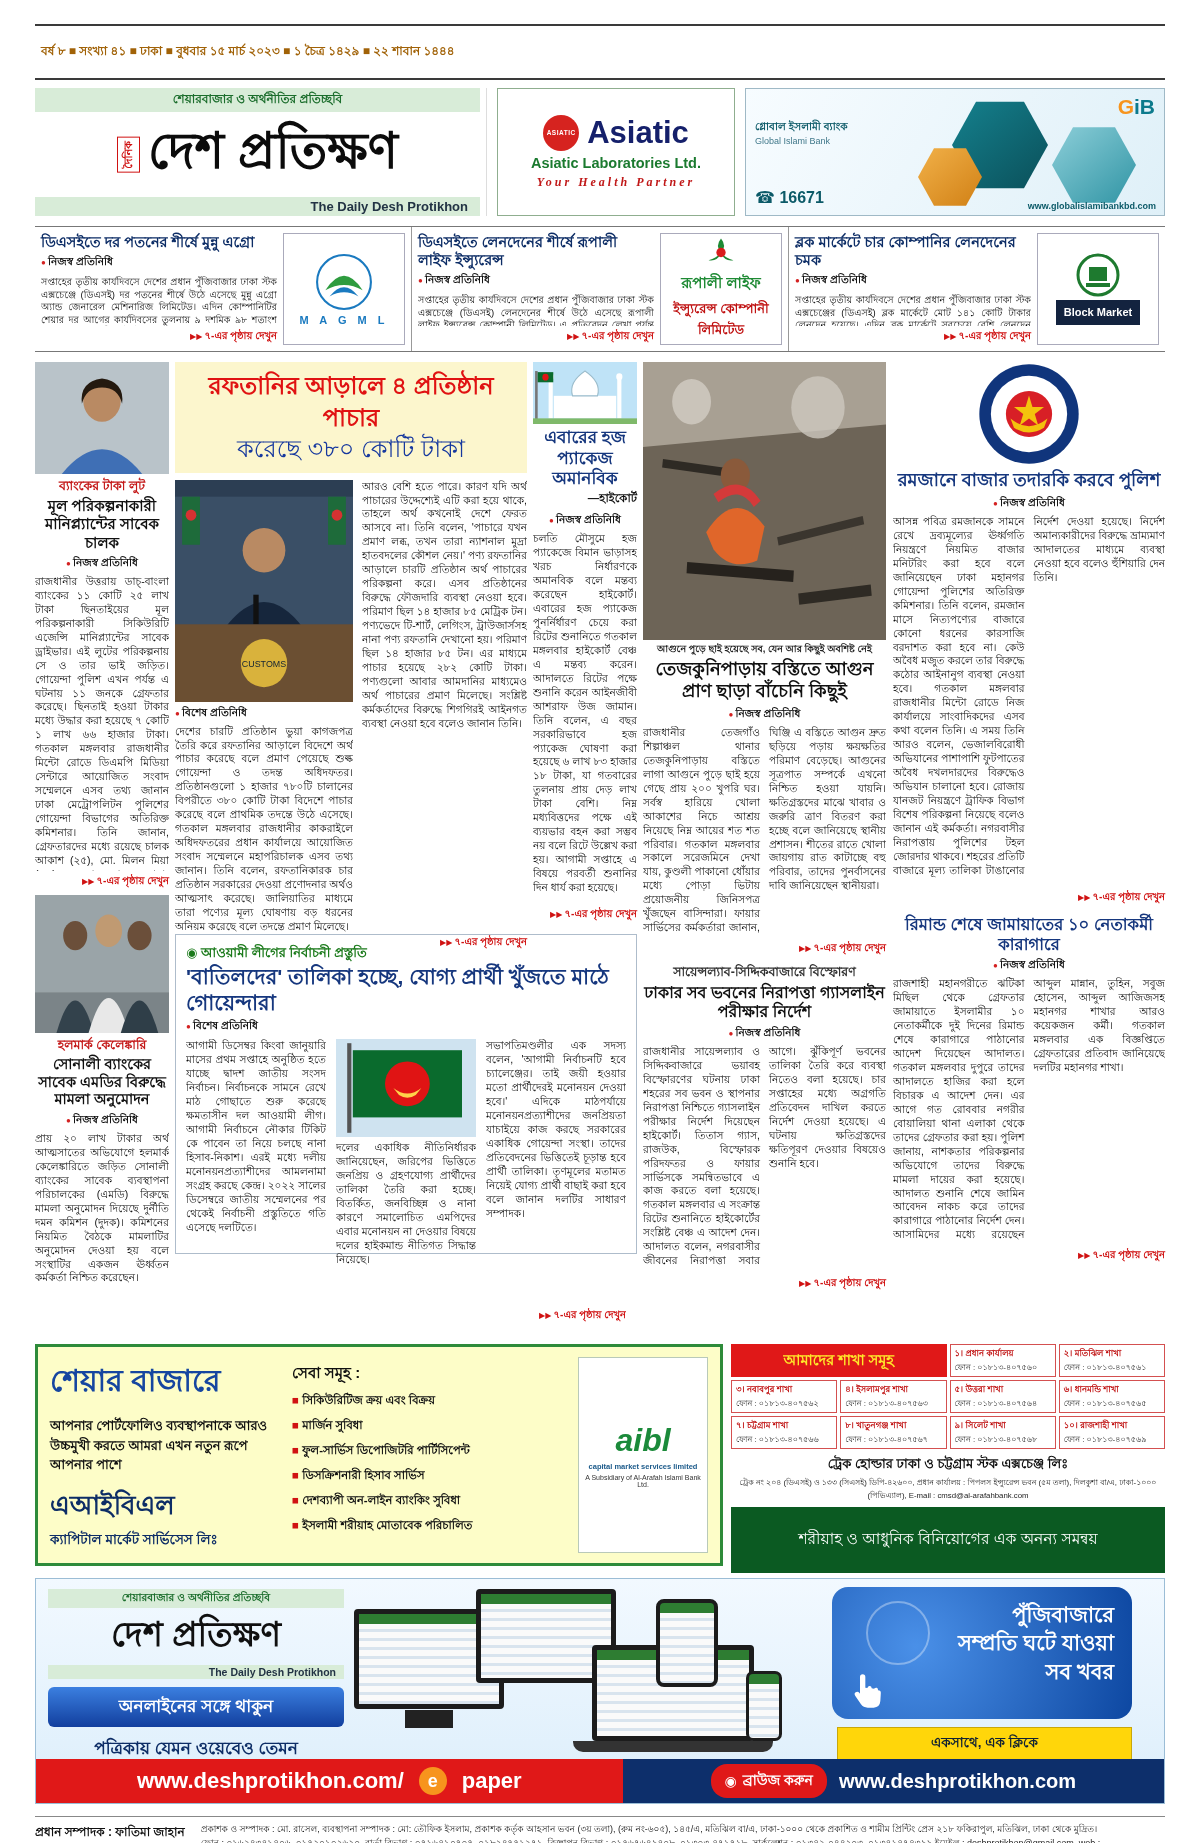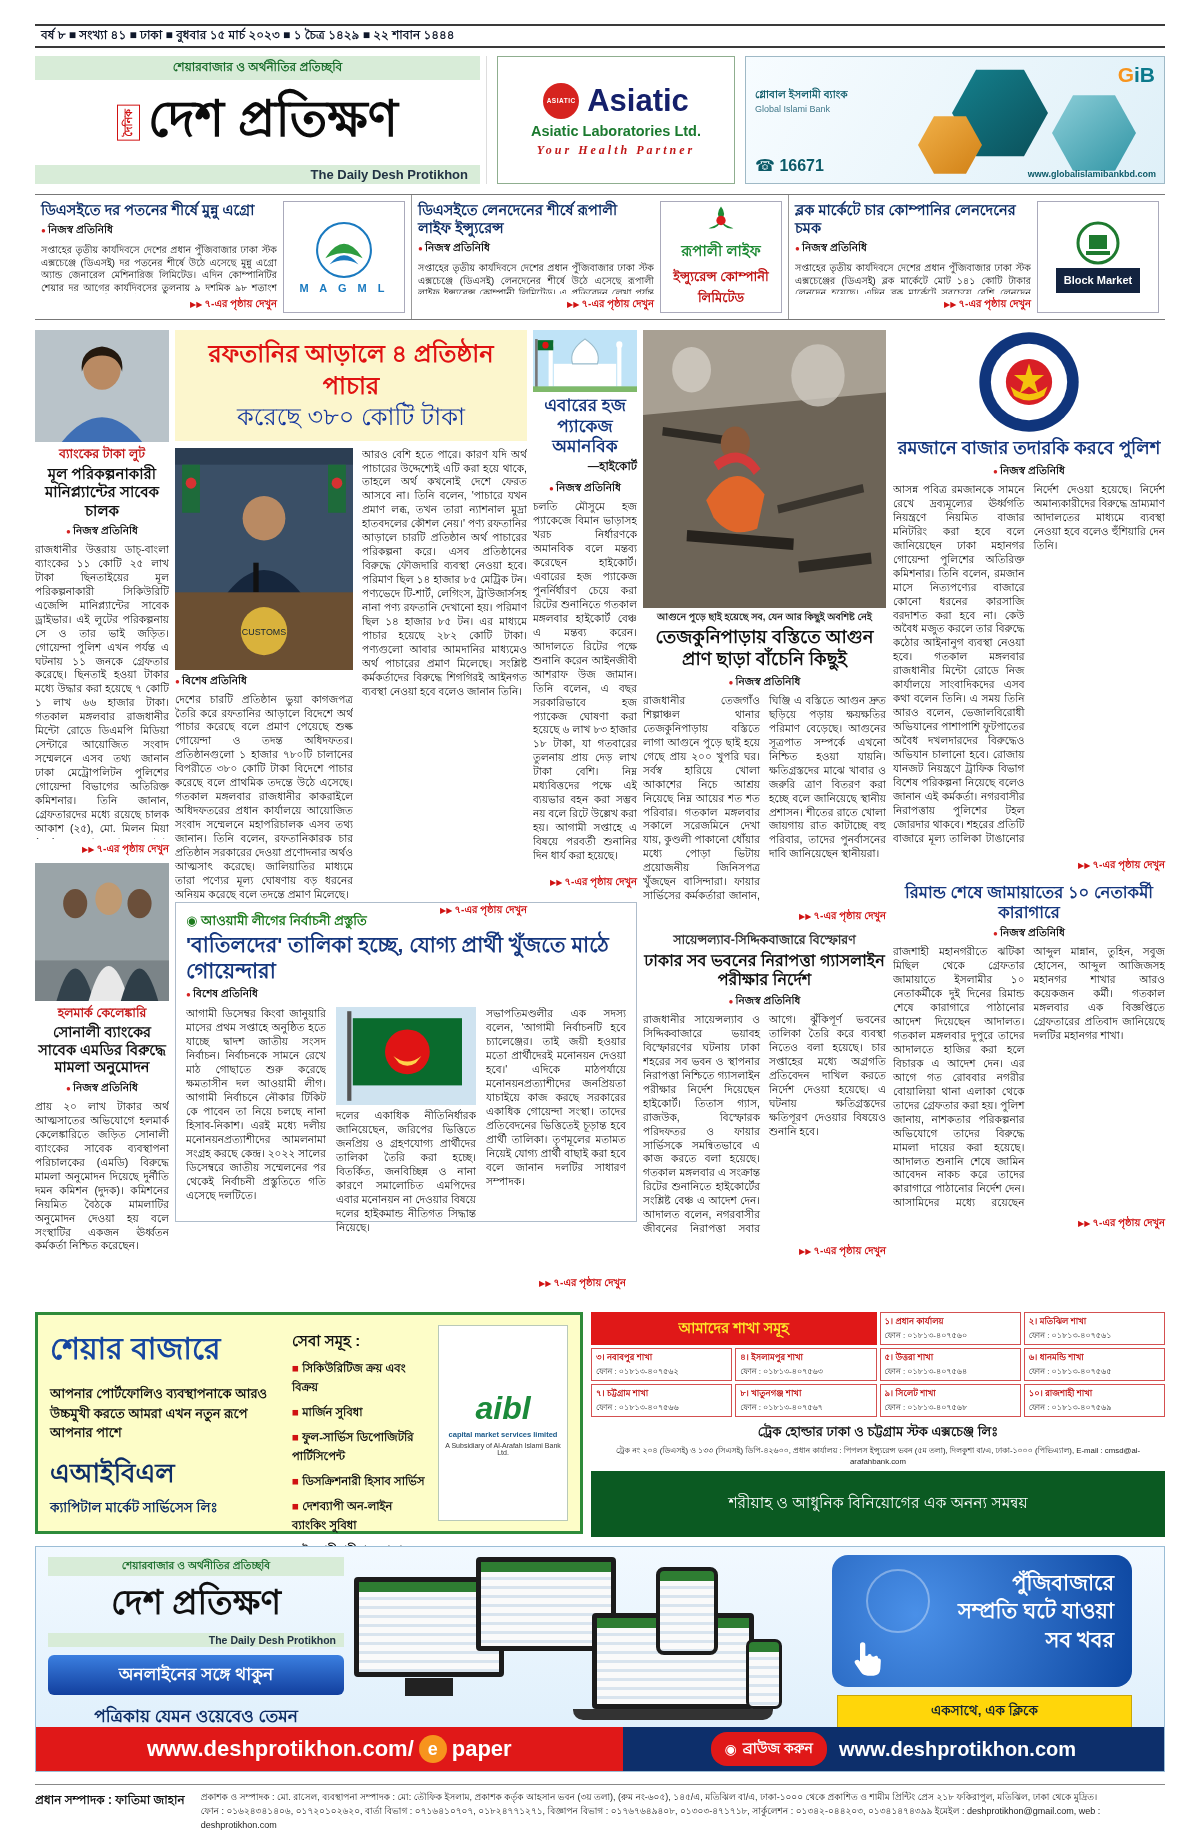--- a/index.html
+++ b/index.html
@@ -1,20 +1,20 @@
 <!DOCTYPE html>
 <html><head>
 <meta charset="utf-8">
 <style>
   * { box-sizing:border-box; margin:0; padding:0; }
   body { width:1200px; background:#fff; font-family:"Liberation Sans","DejaVu Sans",sans-serif; color:#101010; }
   .page { width:1200px; padding:24px 35px 12px; }
 
   
-  .topbar { border-top:2px solid #3a3a3a; border-bottom:2px solid #3a3a3a; font-size:12px; font-weight:700; padding:0 6px; color:#0f172a; }
+  .topbar { border-top:2px solid #3a3a3a; border-bottom:2px solid #3a3a3a; font-size:12px; font-weight:700; padding:16px 6px; color:#a16207; }
 
   
   .header { display:flex; gap:10px; margin-top:8px; height:128px; }
   .mast { flex:1; display:flex; flex-direction:column; border-right:1px solid #ddd; padding-right:6px; }
   .mast-tag { background:#d8ecd8; color:#1c6e2d; font-weight:700; font-size:12px; text-align:center; padding:2px 0; }
   .mast-mid { flex:1; display:flex; align-items:center; justify-content:center; gap:8px; }
   .mast-daily { color:#d01212; font-size:11px; font-weight:700; writing-mode:vertical-rl; transform:rotate(180deg); border:1px solid #d01212; padding:3px 1px; }
   .mast-title { font-size:50px; font-weight:800; color:#0b0b0b; }
   .mast-sub { background:#d8ecd8; font-size:13px; font-weight:700; color:#234; text-align:right; padding:2px 12px; }
 
@@ -79,21 +79,21 @@
   #fire { left:608px; width:243px; }
   #rc { left:858px; width:272px; }
   #al { left:140px; top:572px; width:462px; height:320px; border:1px solid #aebccb; padding:8px 10px; }
   .al-kick { color:#1b7a1b; font-weight:800; font-size:13px; }
   .al-kick::before { content:"◉ "; }
   .al-cols { display:flex; gap:10px; margin-top:4px; height:288px; overflow:hidden; }
   .al-col { flex:1; min-width:0; }
 
   
   .aibl { display:flex; gap:8px; margin-top:10px; height:222px; }
-  .ylw { width:548px; border:3px solid #2e8b3a; background:#fdfdc8; padding:10px 12px; display:flex; gap:10px; }
+  .ylw { width:688px; border:3px solid #2e8b3a; background:#fdfdc8; padding:10px 12px; display:flex; gap:10px; }
   .y-left { width:232px; }
   .y-title { font-size:30px; font-weight:800; color:#1646a0; }
   .y-pitch { font-size:13px; line-height:1.5; margin-top:8px; font-weight:600; }
   .y-brand { font-size:26px; font-weight:800; color:#0d2d66; margin-top:10px; }
   .y-brand-sub { font-size:13.5px; font-weight:800; color:#0d2d66; }
   .y-serv { flex:1; min-width:0; padding-top:4px; }
   .y-serv-title { font-size:15px; font-weight:800; }
   .y-serv ul { list-style:none; margin-top:6px; }
   .y-serv li { font-size:11.5px; font-weight:700; margin-bottom:6px; }
   .y-serv li::before { content:"■ "; color:#d01212; }
@@ -129,21 +129,21 @@
   .dev-lap { left:238px; top:58px; width:162px; height:96px; }
   .dev-lap::after { content:""; position:absolute; left:50%; bottom:-16px; transform:translateX(-50%); width:200px; height:11px; background:#333; border-radius:0 0 10px 10px; }
   .dev-tab { left:302px; top:12px; width:62px; height:88px; border-width:4px; border-radius:8px; }
   .dev-ph { left:392px; top:84px; width:36px; height:70px; border-width:3px; border-radius:7px; }
   .ep-box { position:absolute; right:32px; top:8px; width:300px; height:132px; border-radius:16px; background:radial-gradient(circle at 28% 45%, #4a90e8, #0d47a1); color:#fff; padding:14px 18px; text-align:right; }
   .ep-box .ln { font-size:21px; font-weight:800; line-height:1.35; }
   .ep-hand { position:absolute; left:14px; bottom:8px; width:40px; height:40px; }
   .ep-globe { position:absolute; left:34px; top:14px; width:64px; height:64px; border-radius:50%; border:2px solid rgba(255,255,255,.35); }
   .ep-yellow { position:absolute; right:32px; top:148px; width:295px; background:#ffd60a; border:1px solid #c9a70a; color:#123; font-size:13.5px; font-weight:800; text-align:center; padding:4px 0; }
   .ep-strips { position:absolute; left:0; right:0; bottom:0; height:44px; display:flex; }
-  .strip-red { flex:0 0 52%; background:#e01818; color:#fff; display:flex; align-items:center; justify-content:center; gap:5px; }
+  .strip-red { flex:0 0 52%; background:#e01818; color:#fff; display:flex; align-items:center; justify-content:center; gap:15px; }
   .strip-red .u { font-size:22px; font-weight:800; }
   .e-circle { width:28px; height:28px; border-radius:50%; background:#f7941d; color:#fff; font-weight:800; font-size:18px; display:flex; align-items:center; justify-content:center; }
   .strip-blue { flex:1; background:#0d2f6b; color:#fff; display:flex; align-items:center; justify-content:center; gap:12px; }
   .browse-pill { background:#e01818; color:#fff; font-size:14px; font-weight:800; border-radius:16px; padding:5px 14px; display:flex; align-items:center; gap:6px; }
   .strip-blue .u { font-size:20px; font-weight:800; }
 
   
   .footer { margin-top:12px; border-top:1px solid #888; padding-top:6px; display:flex; gap:16px; }
   .f-chief { font-size:12px; font-weight:800; white-space:nowrap;text-align:right; }
   .f-right { flex:1; font-size:9px; line-height:1.55; color:#222; }

